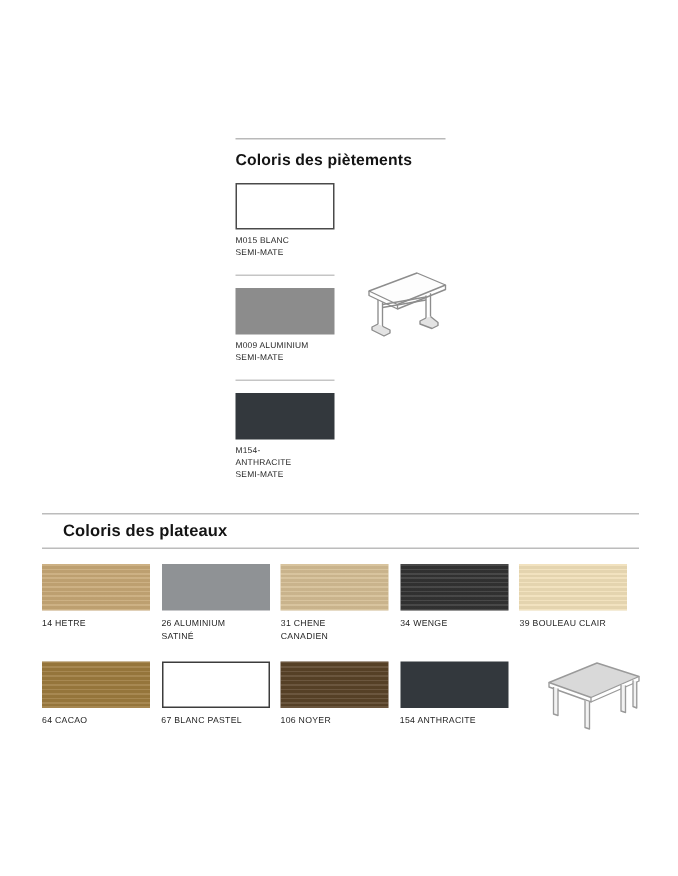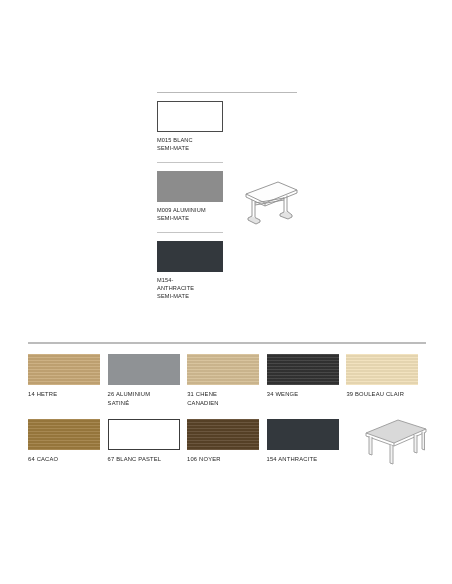--- a/index.html
+++ b/index.html
@@ -141,20 +141,21 @@
     height: 52px;
     margin-left: 4px;
     margin-top: -2px;
   }
 </style>
 </head>
 <body>
 
 <div id="pietements-section">
   <div class="section-rule-top"></div>
+  <div id="pietements-title">Coloris des piètements</div>
 
   <div class="pietement-item">
     <div class="pietement-swatch bordered" id="p-sw-0" style="background: rgb(255, 255, 255);"></div>
     <div class="pietement-label">M015 BLANC
 SEMI-MATE</div>
   </div>
 
   <div class="item-rule"></div>
 
   <div class="pietement-item">
@@ -186,20 +187,21 @@
       <line x1="59" y1="19.5" x2="59" y2="35"></line>
       <polyline points="56,36 52,38 52,40 60,43 64,41 64,39 59,35" fill="#e3e3e3"></polyline>
       <line x1="27" y1="27" x2="56" y2="22"></line>
       <line x1="27" y1="29" x2="56" y2="24"></line>
     </g>
   </svg>
 </div>
 
 <div id="plateaux-section">
   <div class="wide-rule"></div>
+  <div id="plateaux-title">Coloris des plateaux</div>
   <div class="wide-rule"></div>
 
   <div id="plateaux-grid">
 
     <div class="plateau-row">
       <div class="plateau-cell">
         <div class="plateau-swatch" id="pl-0-0" style="background: rgb(199, 168, 118);">
             <div class="grain"></div>
           </div>
         <div class="plateau-label">14 HETRE</div>

